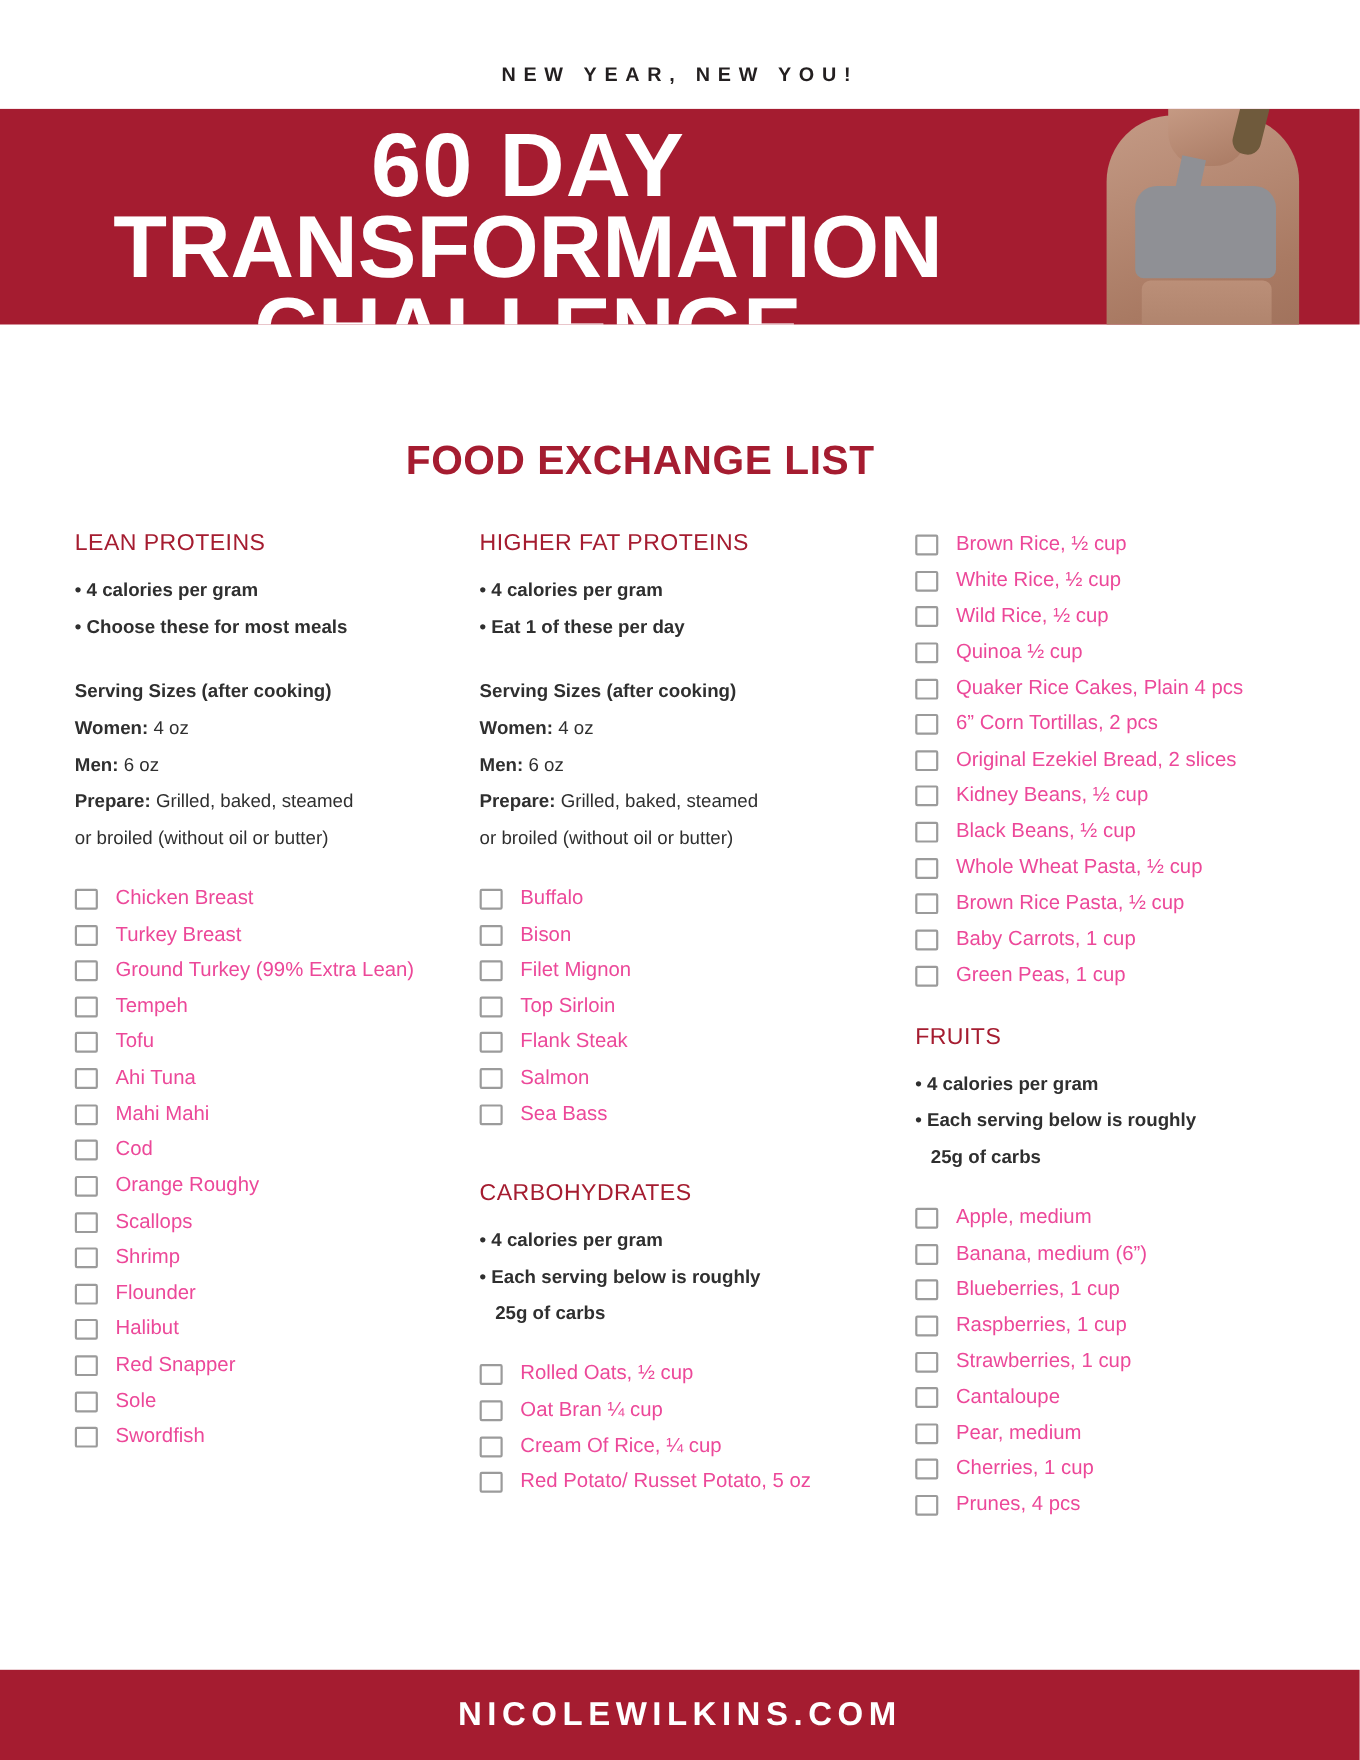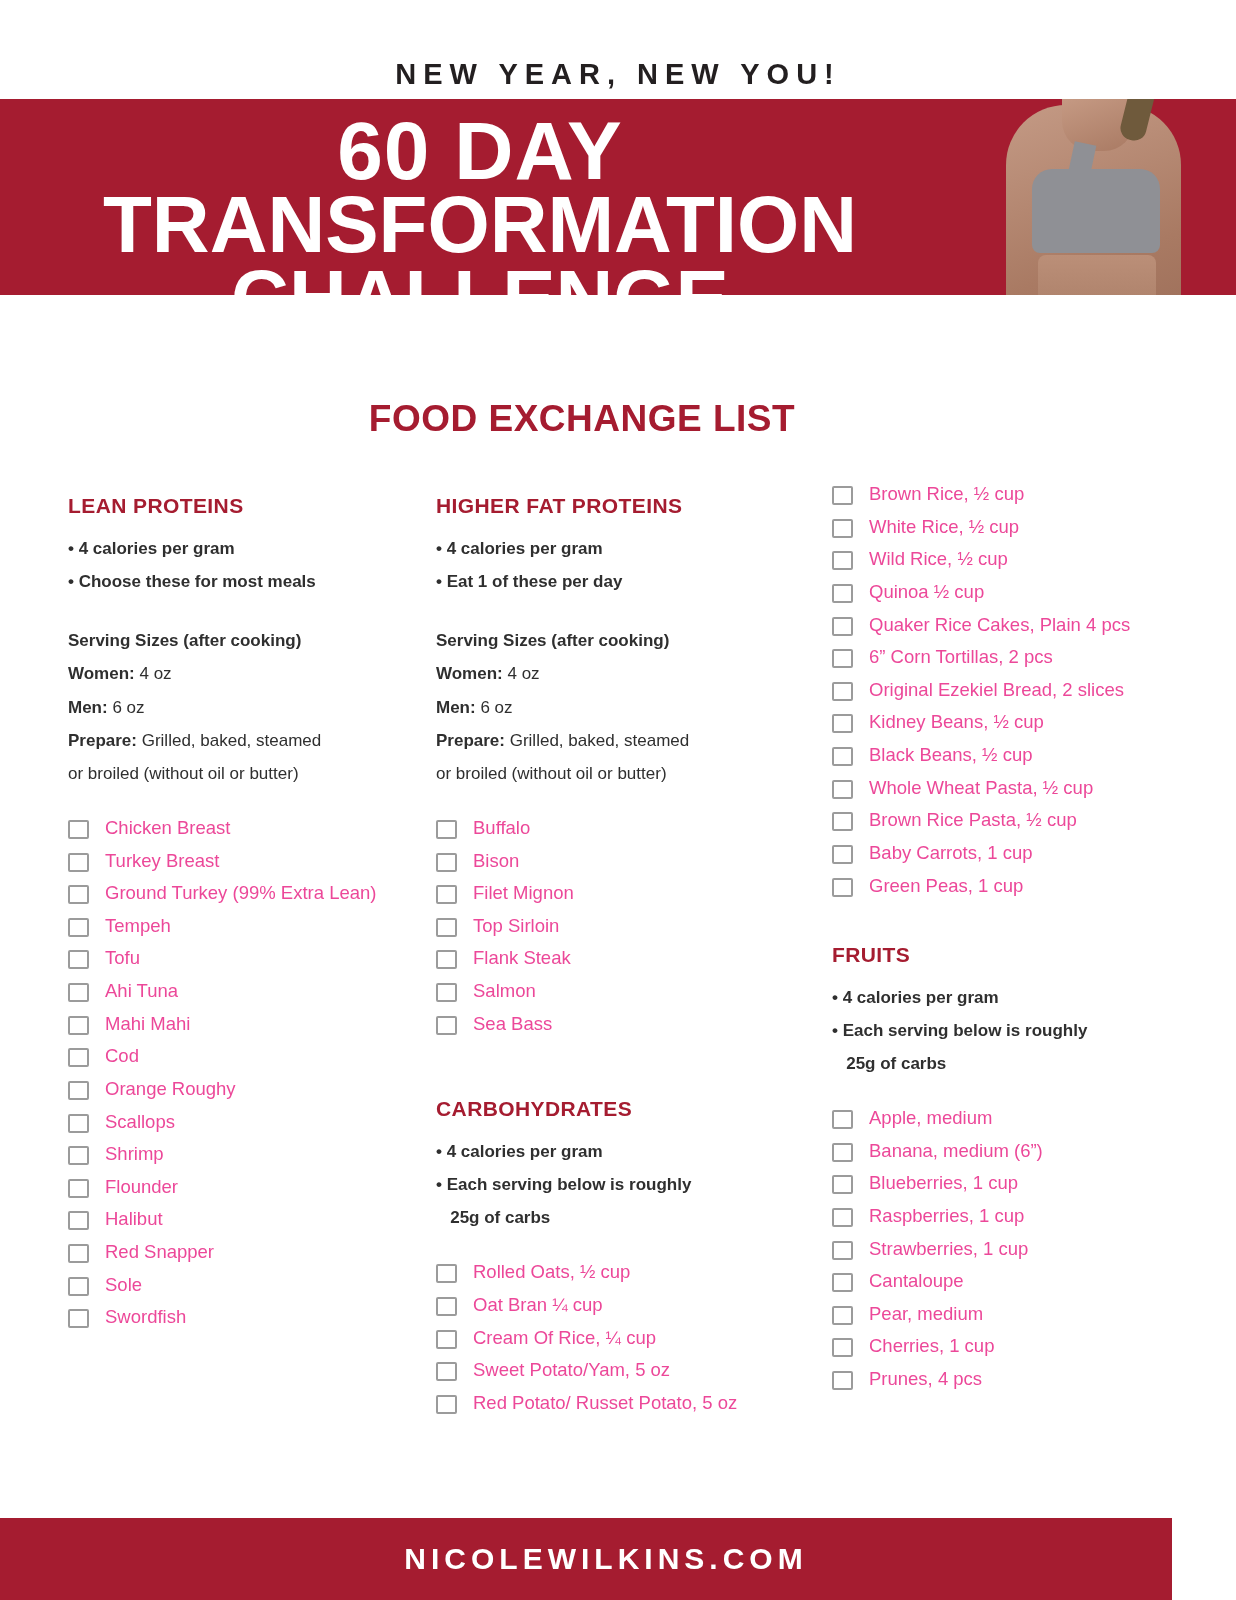--- a/index.html
+++ b/index.html
@@ -22,21 +22,21 @@
     background: #ffffff;
   }
 
   
   .eyebrow {
     position: absolute;
     top: 58px;
     left: 0;
     width: 1236px;
     text-align: center;
-    font-size: 29px;
+    font-size: 18px;
     font-weight: bold;
     letter-spacing: 7px;
     color: #231f20;
   }
 
   
   .banner {
     position: absolute;
     top: 99px;
     left: 0;
@@ -176,23 +176,23 @@
     gap: 0;
   }
   .col {
     width: 368px;
     box-sizing: border-box;
     padding-right: 12px;
   }
   .col.c3 { padding-left: 28px; width: 368px; }
 
   h2.cat {
-    margin: 12px 0 14px 0;
+    margin: 0 0 14px 0;
     font-size: 21px;
-    font-weight: bold;
+    font-weight: normal;
     color: #a51c30;
     letter-spacing: 0.4px;
   }
   .bullets { margin: 0 0 26px 0; }
   .bullet {
     font-size: 17px;
     font-weight: bold;
     color: #2f2f2f;
     line-height: 1.95;
     white-space: pre-wrap;
@@ -231,27 +231,26 @@
     line-height: 1.25;
   }
   .spacer-sm { height: 18px; }
   .spacer-md { height: 34px; }
 
   
   .footer {
     position: absolute;
     left: 0;
     bottom: 0;
-    width: 1132px;
+    width: 1236px;
     height: 82px;
     background: #a51c30;
     display: flex;
     align-items: center;
     justify-content: center;
-    padding-left: 40px;
   }
   .footer-text {
     color: #ffffff;
     font-size: 30px;
     font-weight: bold;
     letter-spacing: 5px;
   }
 </style>
 </head>
 <body>
@@ -424,24 +423,20 @@
           <li class="check-item">
             <span class="box"></span>
             <span class="item-label">Oat Bran ¼ cup</span>
           </li>
           <li class="check-item">
             <span class="box"></span>
             <span class="item-label">Cream Of Rice, ¼ cup</span>
           </li>
           <li class="check-item">
             <span class="box"></span>
-            <span class="item-label">Sweet Potato/Yam, 5 oz</span>
-          </li>
-          <li class="check-item">
-            <span class="box"></span>
             <span class="item-label">Red Potato/ Russet Potato, 5 oz</span>
           </li>
         </ul>
     </div>
 
     <div class="col c3">
       <ul class="checklist" id="list-carbs2" style="margin-top:0">
           <li class="check-item">
             <span class="box"></span>
             <span class="item-label">Brown Rice, ½ cup</span>

